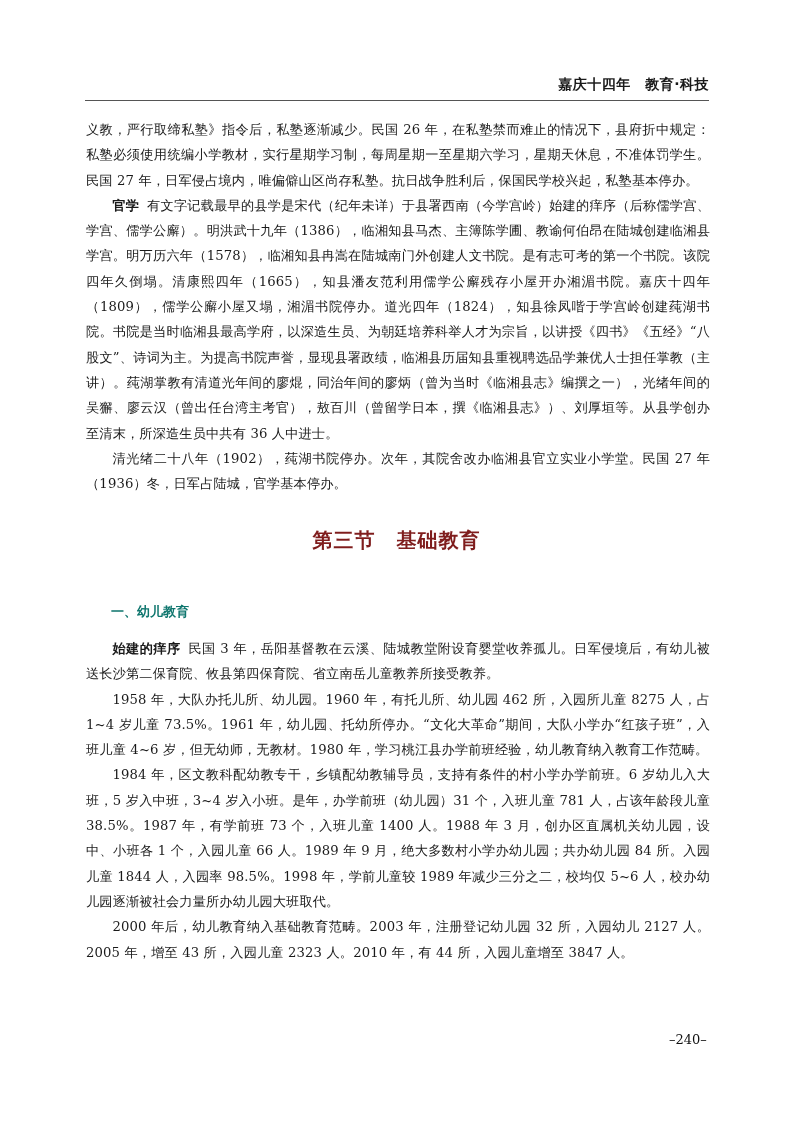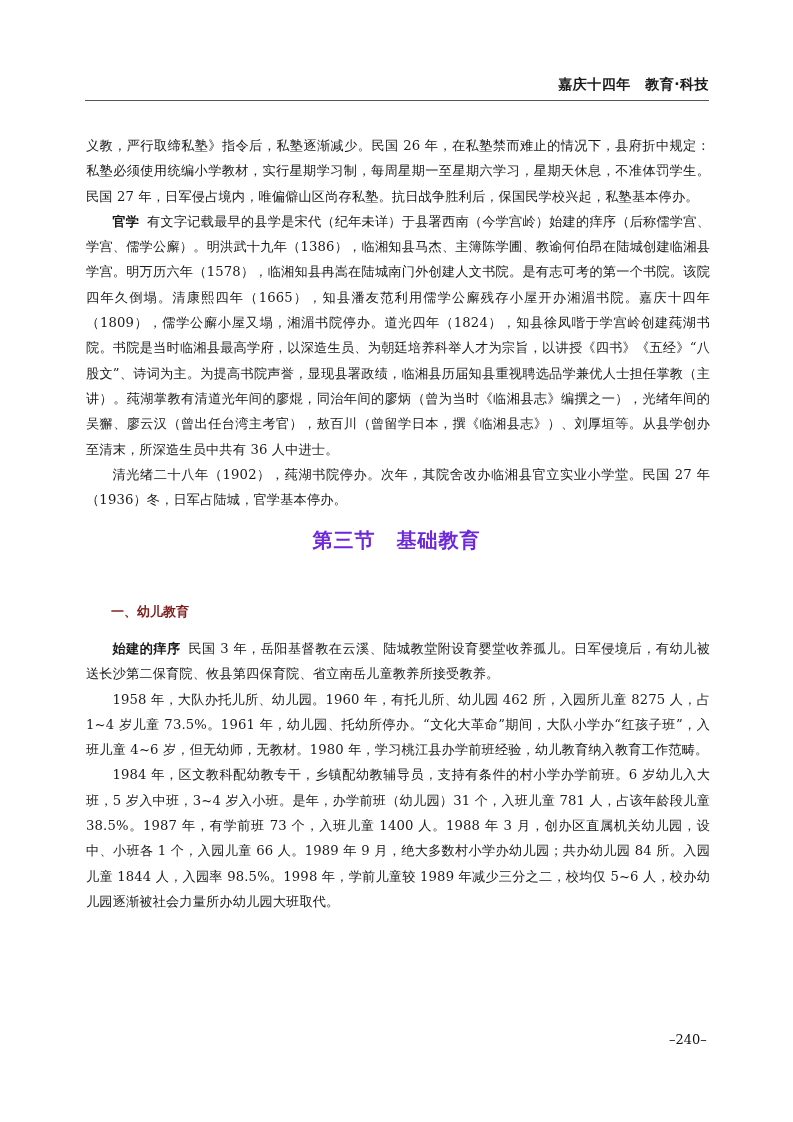--- a/index.html
+++ b/index.html
@@ -16,35 +16,35 @@
     position: absolute; right: 0; top: 6px;
     font-family: "DejaVu Sans", "Liberation Sans", sans-serif;
     font-weight: bold; font-size: 14px; letter-spacing: 0.5px; color: #1a1a1a;
   }
   .body-text {
     position: absolute; left: 86px; width: 624px;
     font-size: 13.2px; line-height: 25.3px; text-align: justify;
     letter-spacing: 0.15px;
   }
   .body-text p { margin: 0; text-indent: 2em; }
-  .body-text p.noindent { text-indent: 0; margin-top: 16px; }
+  .body-text p.noindent { text-indent: 0; }
   .run-in {
     font-family: "DejaVu Sans", "Liberation Sans", sans-serif;
     font-weight: bold; margin-right: 0.6em;
   }
   .section-title {
     position: absolute; left: 0; width: 793px; top: 527px; text-align: center;
     font-family: "DejaVu Sans", "Liberation Sans", sans-serif;
-    font-size: 20px; font-weight: bold; color: #6d28d9; letter-spacing: 1px;
+    font-size: 20px; font-weight: bold; color: #7f1d1d; letter-spacing: 1px;
     white-space: pre;
   }
   .subsection-title {
     position: absolute; left: 111px; top: 603px;
     font-family: "DejaVu Sans", "Liberation Sans", sans-serif;
-    font-size: 13px; font-weight: bold; color: #7f1d1d;
+    font-size: 13px; font-weight: bold; color: #0f766e;
   }
   .page-number {
     position: absolute; left: 669px; top: 1032px;
     font-size: 13px; color: #111;
   }
 </style>
 </head>
 <body>
 
 <div class="running-head">
@@ -70,15 +70,18 @@
 <div class="body-text" id="bottom-block" style="top:636px;">
   <p>
     <span class="run-in">始建的痒序</span><span>民国 3 年，岳阳基督教在云溪、陆城教堂附设育婴堂收养孤儿。日军侵境后，有幼儿被送长沙第二保育院、攸县第四保育院、省立南岳儿童教养所接受教养。</span>
   </p>
   <p>
     <span>1958 年，大队办托儿所、幼儿园。1960 年，有托儿所、幼儿园 462 所，入园所儿童 8275 人，占 1~4 岁儿童 73.5%。1961 年，幼儿园、托幼所停办。“文化大革命”期间，大队小学办“红孩子班”，入班儿童 4~6 岁，但无幼师，无教材。1980 年，学习桃江县办学前班经验，幼儿教育纳入教育工作范畴。</span>
   </p>
   <p>
     <span>1984 年，区文教科配幼教专干，乡镇配幼教辅导员，支持有条件的村小学办学前班。6 岁幼儿入大班，5 岁入中班，3~4 岁入小班。是年，办学前班（幼儿园）31 个，入班儿童 781 人，占该年龄段儿童 38.5%。1987 年，有学前班 73 个，入班儿童 1400 人。1988 年 3 月，创办区直属机关幼儿园，设中、小班各 1 个，入园儿童 66 人。1989 年 9 月，绝大多数村小学办幼儿园；共办幼儿园 84 所。入园儿童 1844 人，入园率 98.5%。1998 年，学前儿童较 1989 年减少三分之二，校均仅 5~6 人，校办幼儿园逐渐被社会力量所办幼儿园大班取代。</span>
   </p>
+  <p>
+    <span>2000 年后，幼儿教育纳入基础教育范畴。2003 年，注册登记幼儿园 32 所，入园幼儿 2127 人。2005 年，增至 43 所，入园儿童 2323 人。2010 年，有 44 所，入园儿童增至 3847 人。</span>
+  </p>
 </div>
 
 <div class="page-number">–240–</div>
 
 </body></html>

